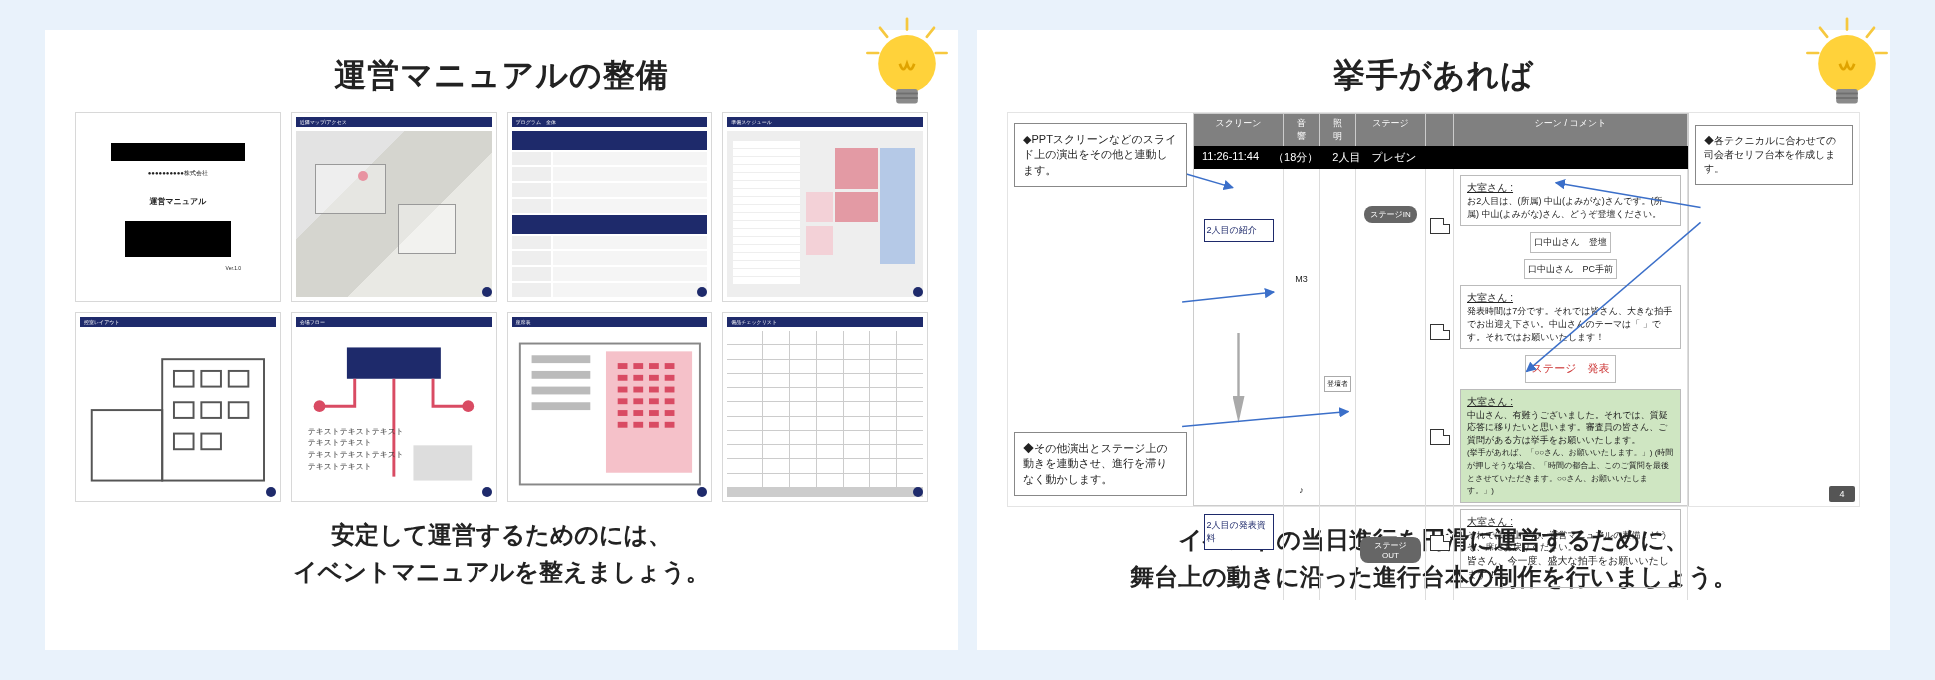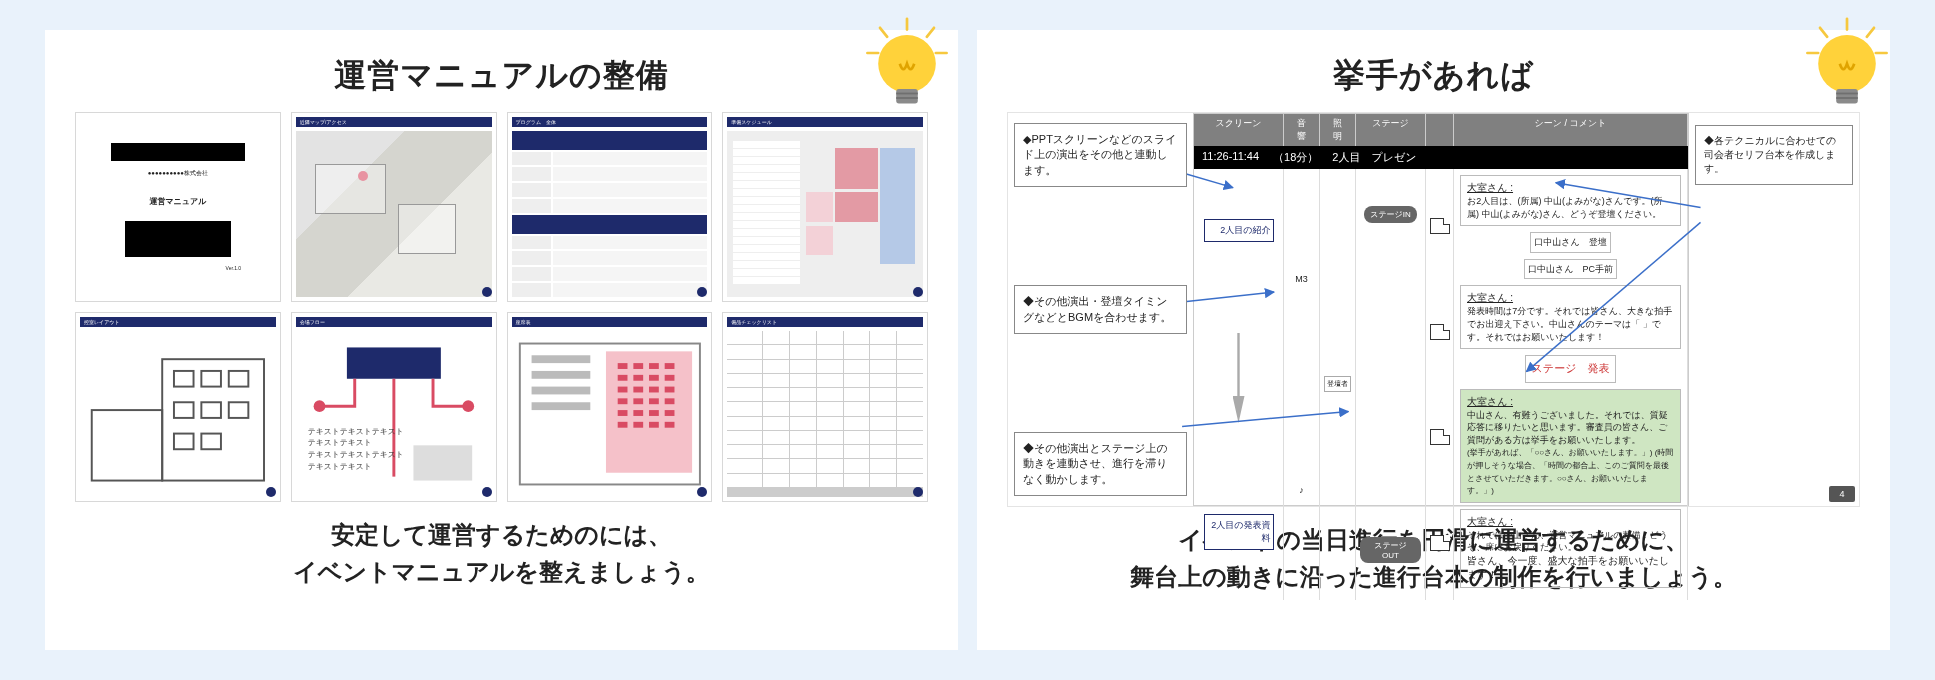--- a/index.html
+++ b/index.html
@@ -77,21 +77,21 @@
   .tl-head{display:flex;background:#808080;color:#fff;font-size:9px}
   .tl-head div{border-right:1px solid #ccc;padding:3px 12px;text-align:center}
   .tl-time{background:#000;color:#fff;font-size:11px;padding:4px 8px;display:flex;gap:14px}
   .lanes{flex:1;display:flex}
   .lane{border-right:1px solid #ddd;display:flex;flex-direction:column;justify-content:space-around;align-items:center;padding:4px}
   .lane.screen{width:90px}
   .lane.sound{width:36px}
   .lane.light{width:36px}
   .lane.stage{width:70px}
   .lane.mc{flex:1;padding:6px}
-  .chip{width:70px;border:1px solid var(--navy);color:var(--navy);font-size:9px;text-align:right;padding:4px 2px;background:#fff}
+  .chip{width:70px;border:1px solid var(--navy);color:var(--navy);font-size:9px;text-align:left;padding:4px 2px;background:#fff}
   .arrow-down{width:12px;height:90px;background:#aaa;clip-path:polygon(40% 0,60% 0,60% 70%,100% 70%,50% 100%,0 70%,40% 70%)}
   .stage-lbl{font-size:8px;background:var(--stage-grey);color:#fff;padding:3px 6px;writing-mode:horizontal-tb;text-align:center;border-radius:8px}
   .note-icon{width:20px;height:16px;border:1px solid #333;position:relative;background:#fff}
   .note-icon::after{content:"";position:absolute;right:-1px;top:-1px;width:6px;height:6px;background:#fff;border-left:1px solid #333;border-bottom:1px solid #333}
   .mc-block{border:1px solid #bbb;padding:5px 6px;font-size:9px;line-height:1.4;margin-bottom:6px}
   .mc-title{font-size:10px;text-decoration:underline;font-weight:400}
   .mc-green{background:var(--green)}
   .mc-red{color:#c33;text-align:center;font-size:11px}
   .right-callout{position:relative;width:170px;padding:12px 6px;z-index:2}
   .right-callout .callout{font-size:10px}
@@ -419,21 +419,20 @@
           <path d="M178 60 L230 75"></path>
           <path d="M178 190 L272 180"></path>
           <path d="M178 315 L348 300"></path>
           <path d="M708 95 L560 70"></path>
           <path d="M708 110 L530 260"></path>
         </g>
       </svg>
 
       <div class="callouts">
         <div class="callout">◆PPTスクリーンなどのスライド上の演出をその他と連動します。</div>
-        <div class="callout">◆その他演出・登壇タイミングなどとBGMを合わせます。</div>
         <div class="callout">◆その他演出とステージ上の動きを連動させ、進行を滞りなく動かします。</div>
       </div>
 
       <div class="timeline">
         <div class="tl-head">
           <div style="width:90px">スクリーン</div>
           <div style="width:36px">音響</div>
           <div style="width:36px">照明</div>
           <div style="width:70px">ステージ</div>
           <div style="width:28px"></div>

